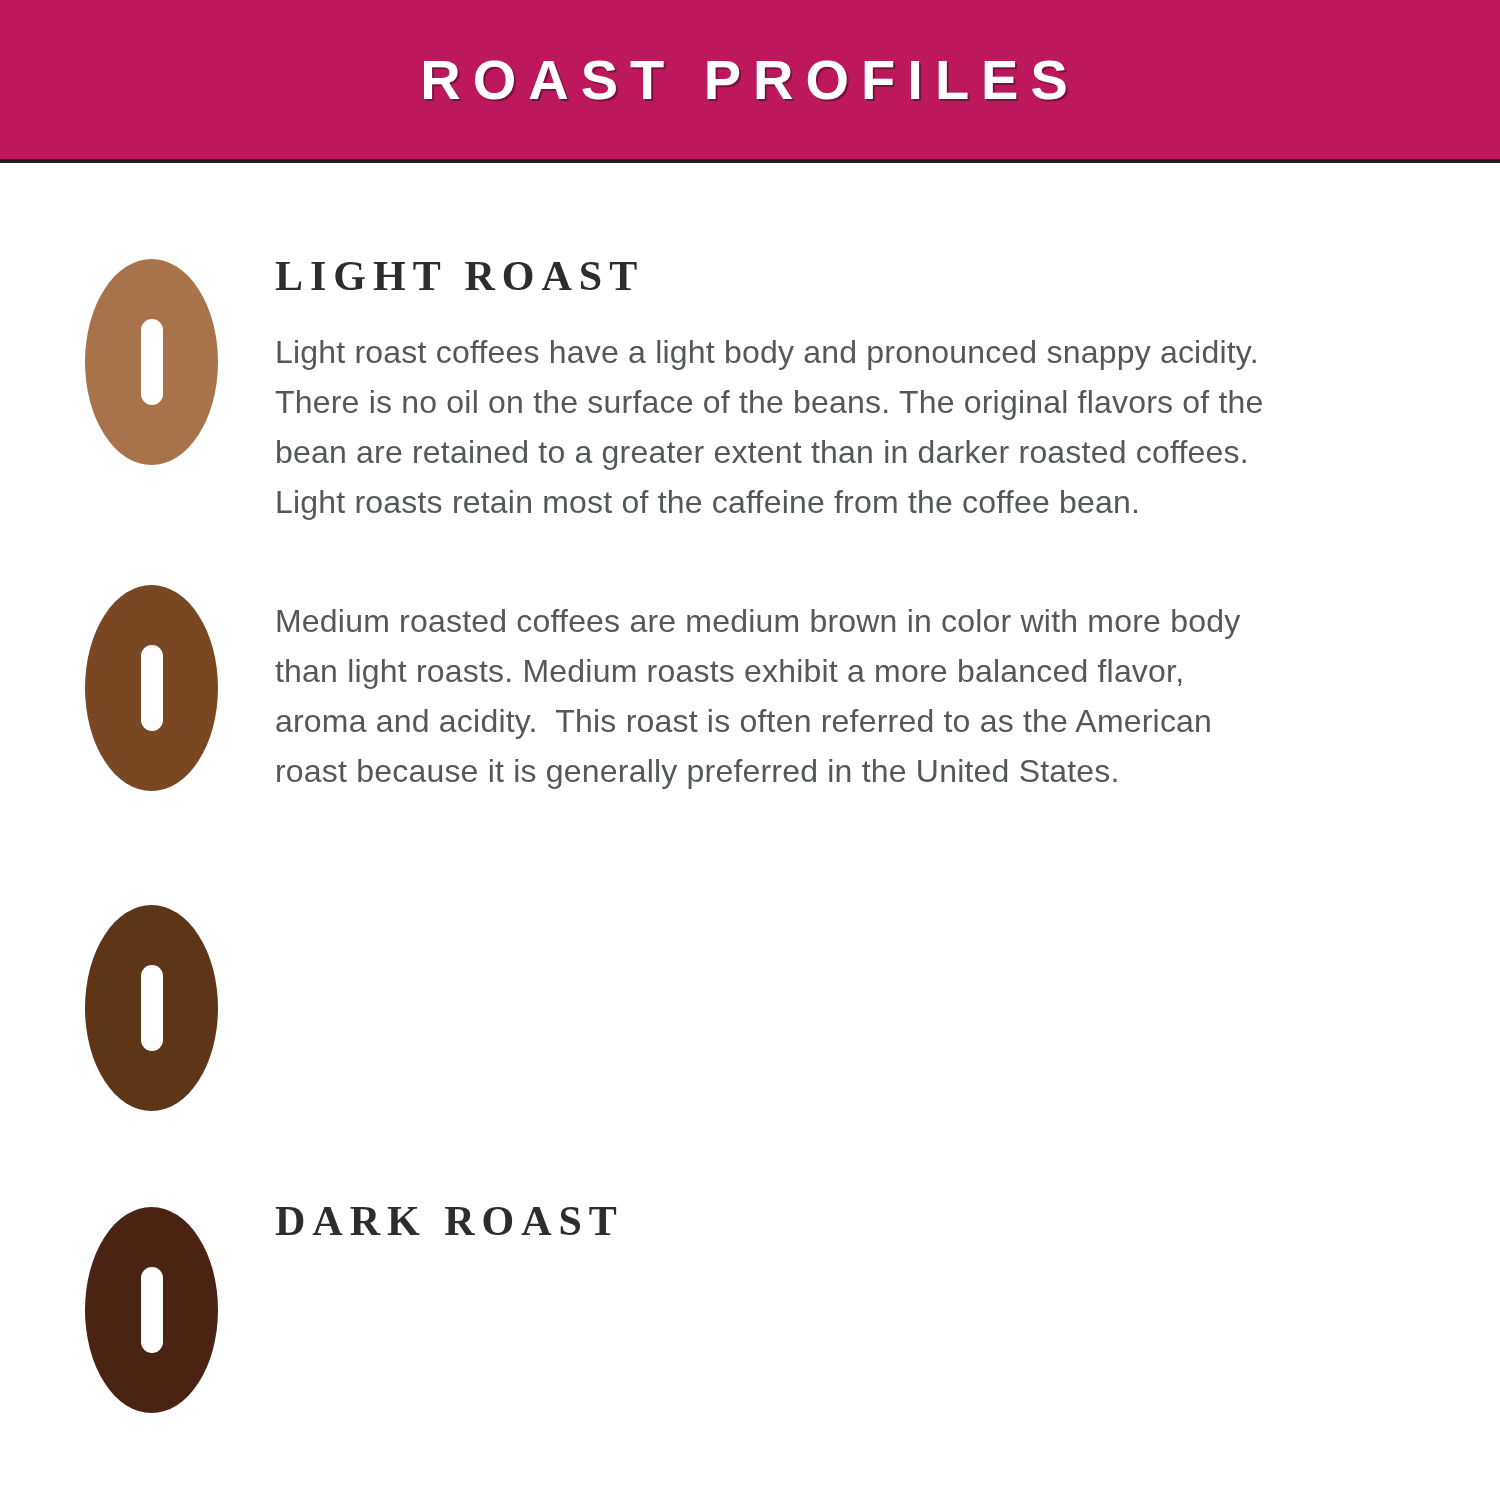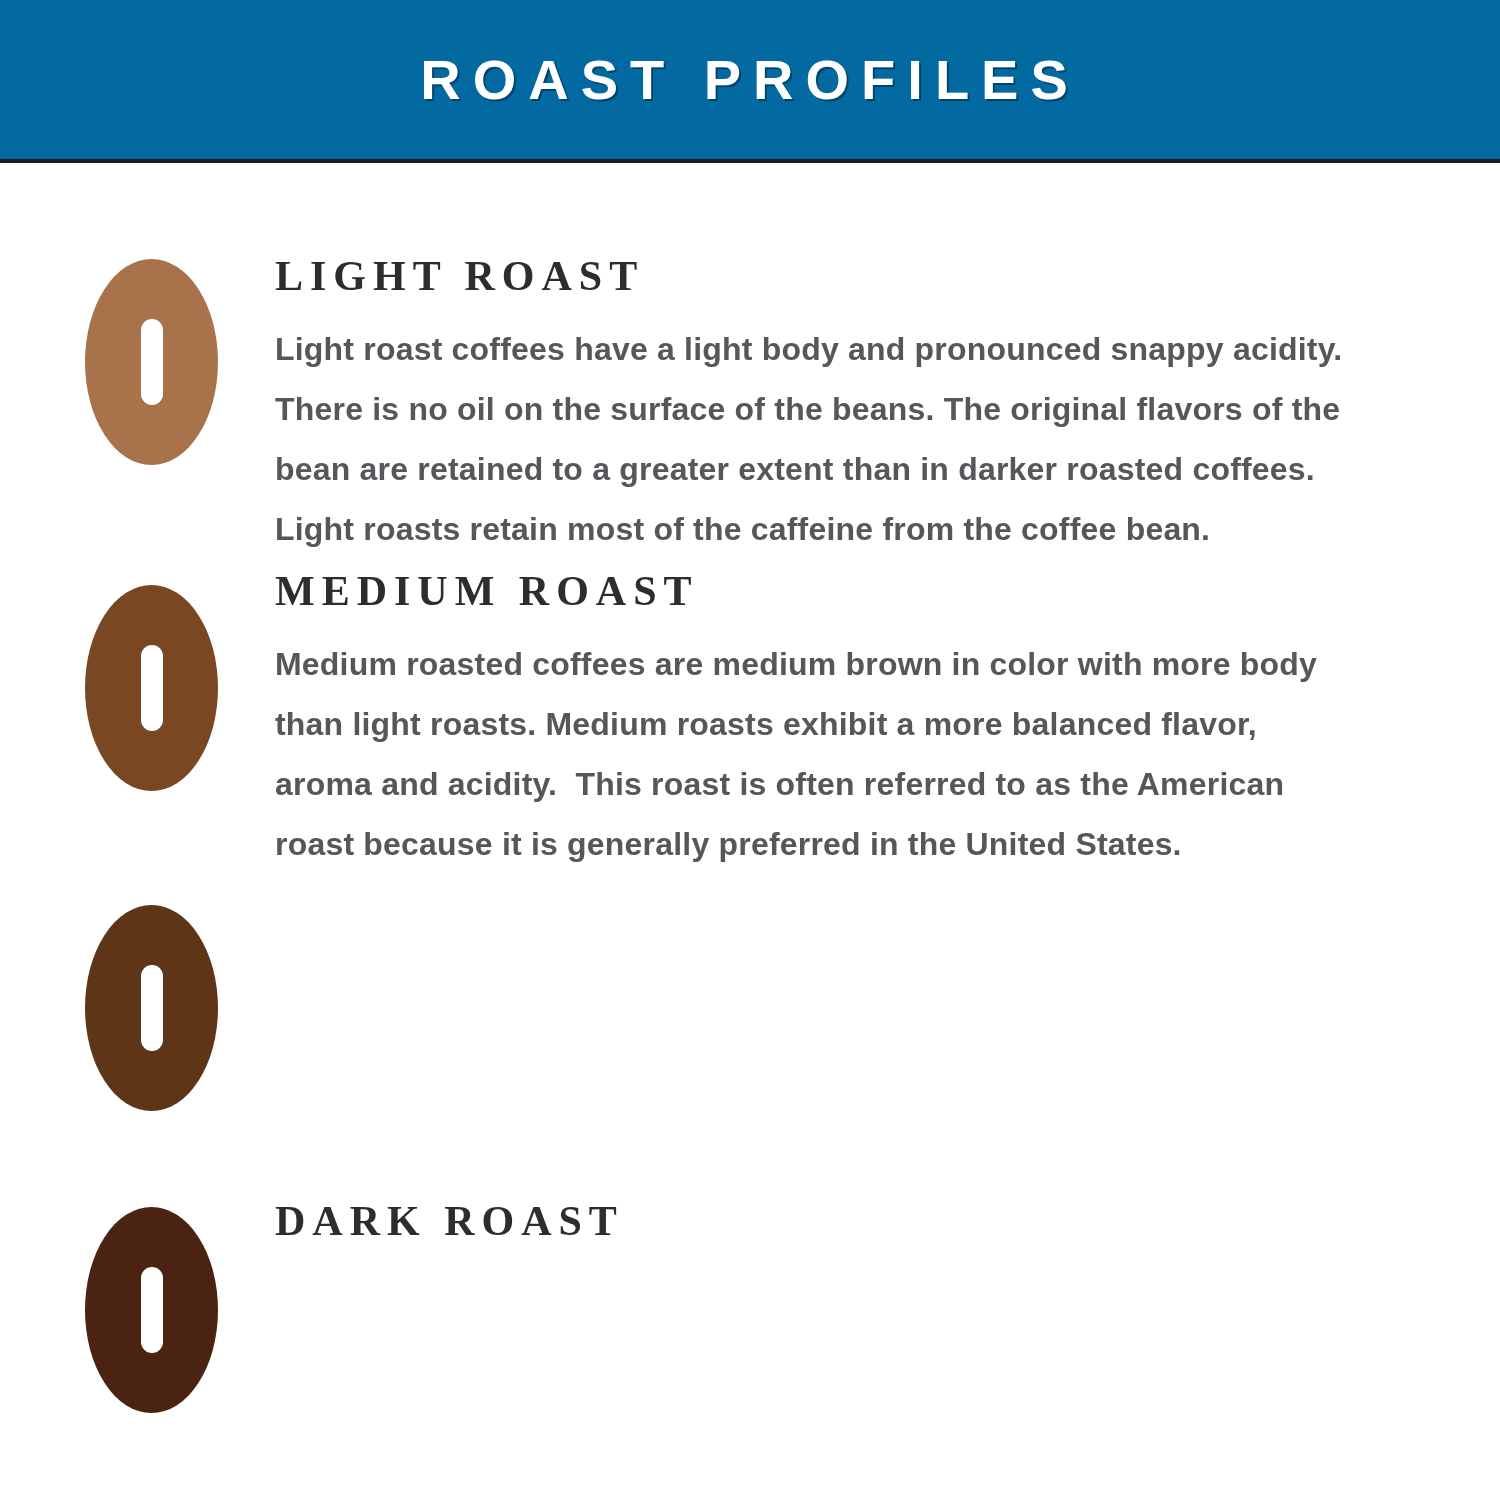--- a/index.html
+++ b/index.html
@@ -75,35 +75,35 @@
   .section-title {
     font-size: 42px;
     line-height: 46px;
     font-weight: 700;
     letter-spacing: 7px;
     color: #2e2c2d;
     white-space: nowrap;
     font-family: Liberation Serif, serif;
   }
   .section-text {
-    margin-top: 20px;
+    margin-top: 28px;
     font-size: 32px;
-    line-height: 60px;
-    font-weight: 700;
+    line-height: 50px;
+    font-weight: 400;
     color: #55575a;
     letter-spacing: 0.2px;
     white-space: pre;
   }
 </style>
 </head>
 <body>
 
 <div class="page">
 
-  <div class="header" style="background-color: #0369a1;">
+  <div class="header" style="background-color: #be185d;">
     <div class="header-title">ROAST PROFILES</div>
   </div>
 
   <div class="section" id="sec1">
     <div class="bean" style="background-color: rgb(168, 114, 75);">
       <div class="bean-slit"></div>
     </div>
     <div class="section-body">
       <div class="section-title">LIGHT ROAST</div>
       <div class="section-text">Light roast coffees have a light body and pronounced snappy acidity.
@@ -111,21 +111,20 @@
 bean are retained to a greater extent than in darker roasted coffees.
 Light roasts retain most of the caffeine from the coffee bean.</div>
     </div>
   </div>
 
   <div class="section" id="sec2">
     <div class="bean" style="background-color: rgb(121, 72, 35);">
       <div class="bean-slit"></div>
     </div>
     <div class="section-body">
-      <div class="section-title">MEDIUM ROAST</div>
       <div class="section-text">Medium roasted coffees are medium brown in color with more body
 than light roasts. Medium roasts exhibit a more balanced flavor,
 aroma and acidity.  This roast is often referred to as the American
 roast because it is generally preferred in the United States.</div>
     </div>
   </div>
 
   <div class="section" id="sec3">
     <div class="bean" style="background-color: rgb(94, 53, 23);">
       <div class="bean-slit"></div>

